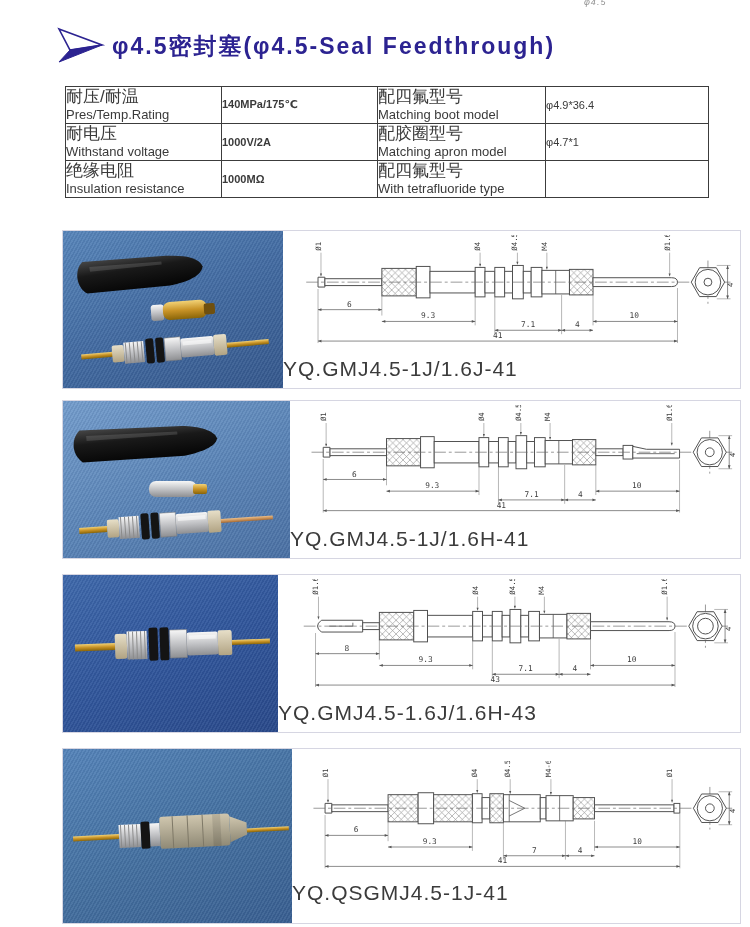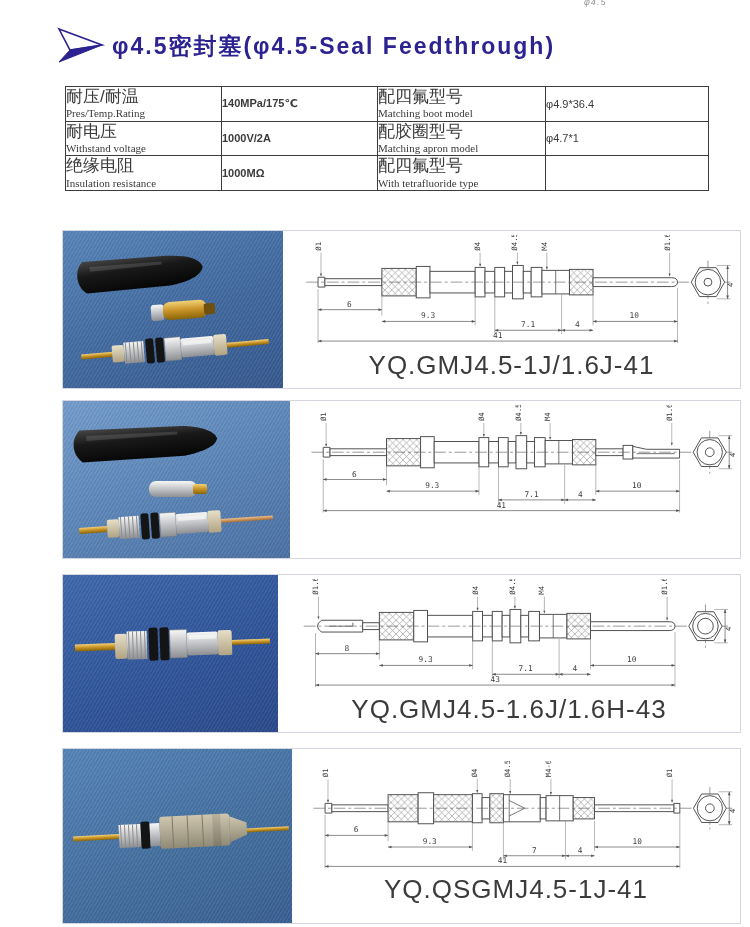--- a/index.html
+++ b/index.html
@@ -7,42 +7,42 @@
     width:750px;height:927px;position:relative;background:#ffffff;
     font-family:"Liberation Sans","DejaVu Sans",sans-serif;overflow:hidden;
   }
   .frag{position:absolute;top:-3px;left:584px;font-size:9px;color:#909090;font-style:italic;letter-spacing:1px;}
   .titlebar{position:absolute;left:56px;top:26px;display:flex;align-items:center;}
   .title{font-size:23px;font-weight:bold;color:#2c2391;letter-spacing:2px;margin-left:6px;white-space:nowrap;}
   table.spec{position:absolute;left:65px;top:86px;border-collapse:collapse;table-layout:fixed;width:643px;}
   table.spec td{border:1px solid #3c3c3c;padding:0;height:27px;font-size:11px;color:#3a3a3a;vertical-align:middle;}
   td.lab{padding-left:12px;line-height:1.2;}
   td.lab .zh{font-size:17px;}
-  td.lab .en{font-size:11px;font-family:Liberation Serif, serif;}
+  td.lab .en{font-size:13px;}
   td.val{padding-left:34px;font-size:11.5px;font-weight:bold;}
   td.val2{padding-left:50px;font-size:11.5px;}
   .pbox{position:absolute;left:62px;width:677px;background:#fff;border:1px solid #d6d6e2;}
   .b1{top:230px;height:157px;}
   .b2{top:400px;height:157px;}
   .b3{top:574px;height:157px;}
   .b4{top:748px;height:174px;}
   .photo{position:absolute;left:0;top:0;bottom:0;overflow:hidden;}
   .ph1{width:220px;background:
       repeating-linear-gradient(120deg, rgba(255,255,255,.05) 0 1.5px, rgba(0,0,30,.05) 1.5px 3px),
       linear-gradient(155deg,#5886ba 0%,#41699f 55%,#36598d 100%);}
   .ph2{width:227px;background:
       repeating-linear-gradient(120deg, rgba(255,255,255,.05) 0 1.5px, rgba(0,0,30,.05) 1.5px 3px),
       linear-gradient(155deg,#749dcc 0%,#5a84b6 55%,#4b71a4 100%);}
   .ph3{width:215px;background:
       repeating-linear-gradient(120deg, rgba(255,255,255,.05) 0 1.5px, rgba(0,0,30,.05) 1.5px 3px),
       linear-gradient(155deg,#3f69ab 0%,#30559a 55%,#2a4a8a 100%);}
   .ph4{width:229px;background:
       repeating-linear-gradient(120deg, rgba(255,255,255,.05) 0 1.5px, rgba(0,0,30,.05) 1.5px 3px),
       linear-gradient(155deg,#5584b9 0%,#44709f 55%,#395f91 100%);}
-  .model{position:absolute;bottom:7px;text-align:center;font-size:26px;color:#3b3b3b;letter-spacing:1px;white-space:nowrap;}
+  .model{position:absolute;bottom:7px;text-align:left;font-size:21px;color:#3b3b3b;letter-spacing:1px;white-space:nowrap;}
   .b4 .model{bottom:18px;}
   .drawing{position:absolute;top:4px;}
   .b4 .drawing{top:12px;}
   
   .part{fill:#ffffff;stroke:#4f4f4f;stroke-width:1;}
   .thin{stroke:#4f4f4f;stroke-width:.8;fill:none;}
   .cl{stroke:#6a6a6a;stroke-width:.7;stroke-dasharray:12 3 3 3;fill:none;}
   .ext{stroke:#787878;stroke-width:.55;}
   .dim{stroke:#565656;stroke-width:.7;}
   .dtx{font-size:8px;fill:#3d3d3d;text-anchor:middle;font-family:"DejaVu Sans Mono",monospace;}
@@ -309,20 +309,21 @@
     <line class="dim" x1="30" y1="108" x2="396" y2="108" marker-start="url(#ar)" marker-end="url(#ar)"></line>
     <text class="dtx" x="213" y="105">41</text>
     <polygon class="part" stroke-linejoin="round" points="444,48 435.5,62.7 418.5,62.7 410,48 418.5,33.3 435.5,33.3"></polygon>
     <circle cx="427" cy="48" r="13" fill="none" stroke="#4f4f4f"></circle>
     <circle cx="427" cy="48" r="4.5" fill="none" stroke="#4f4f4f"></circle>
     <line class="ext" x1="436" y1="31" x2="450" y2="31"></line>
       <line class="ext" x1="436" y1="65" x2="450" y2="65"></line>
     <line class="dim" x1="447" y1="31" x2="447" y2="65" marker-start="url(#ar)" marker-end="url(#ar)"></line>
     <text class="rtx" transform="rotate(-90 453 53)" x="453" y="53">4</text>
   </svg>
+  <div class="model" style="left:227px;width:450px;">YQ.GMJ4.5-1J/1.6H-41</div>
 </div>
 
 <div class="pbox b3">
   <div class="photo ph3">
     <svg width="215" height="155" viewBox="0 0 215 155">
       <g transform="rotate(-2 110 70)">
         <rect x="12" y="66" width="40" height="7" fill="url(#gGold)"></rect>
         <rect x="52" y="57" width="12" height="25" rx="2" fill="url(#gBeige)"></rect>
         <rect x="64" y="55" width="20" height="28" fill="url(#gSilver)"></rect>
         <path d="M66,55 V83 M70,55 V83 M74,55 V83 M78,55 V83 M82,55 V83" stroke="#8b8b8b" stroke-width="1"></path>

